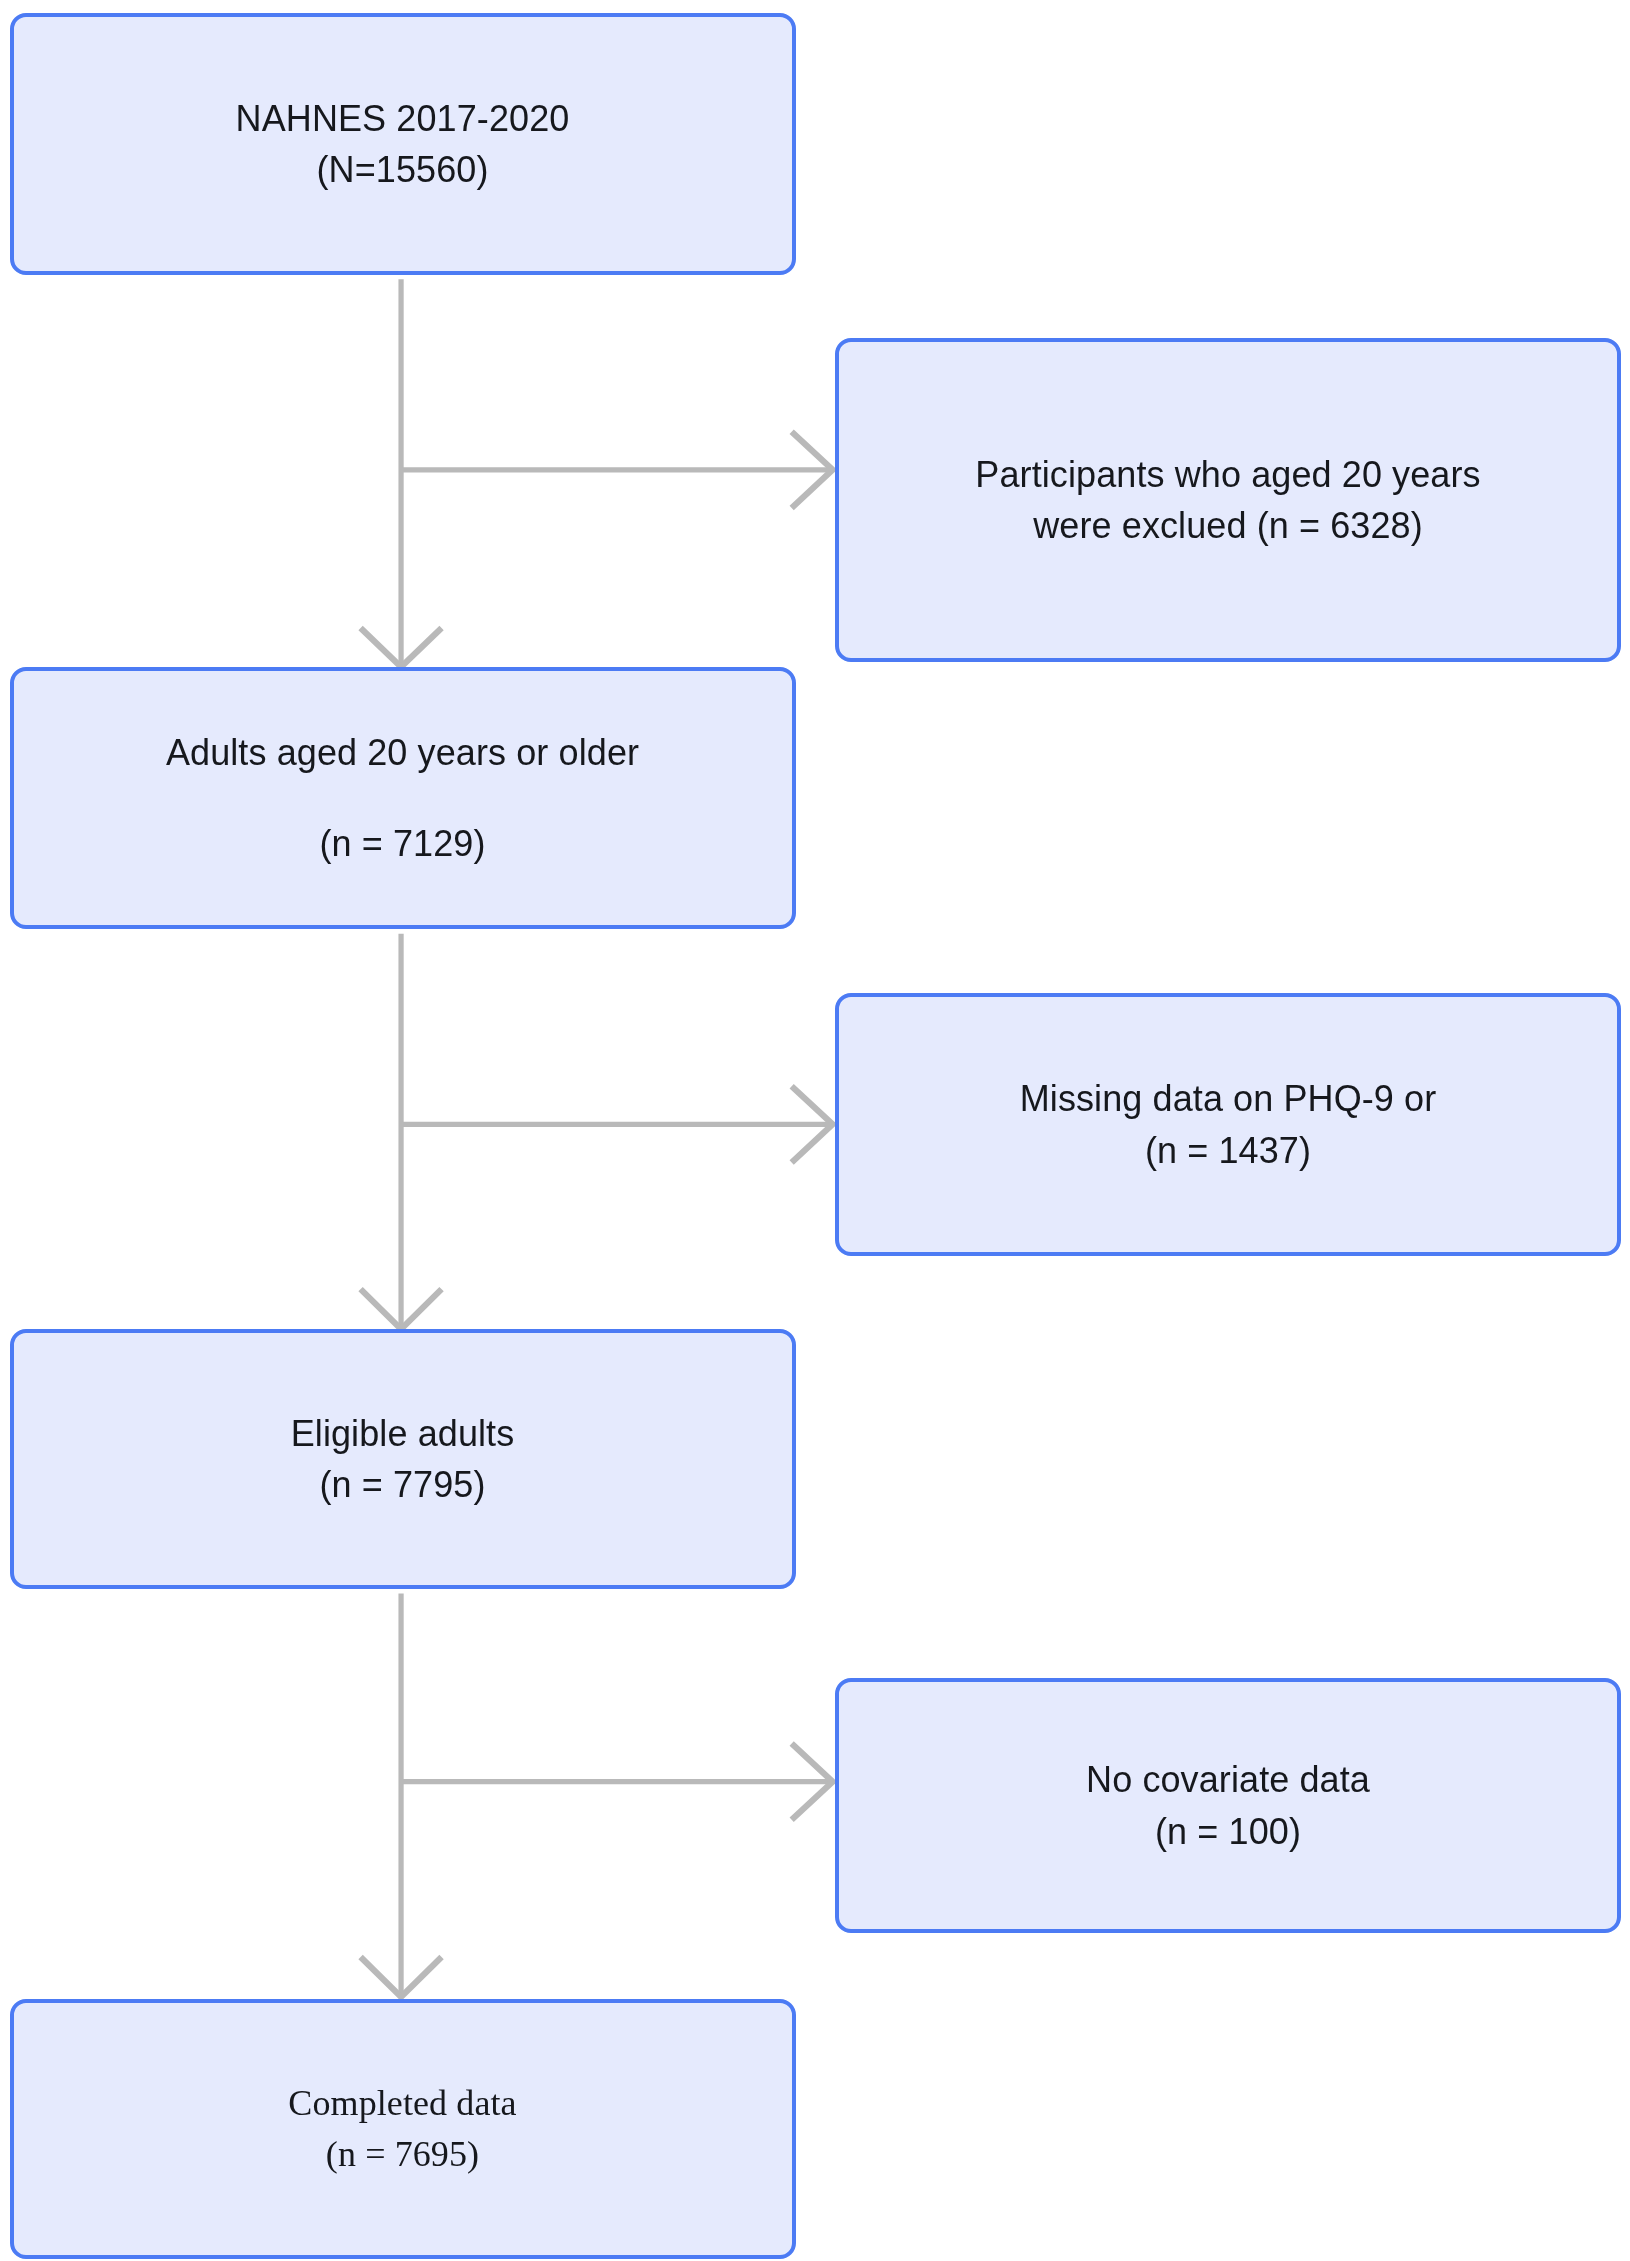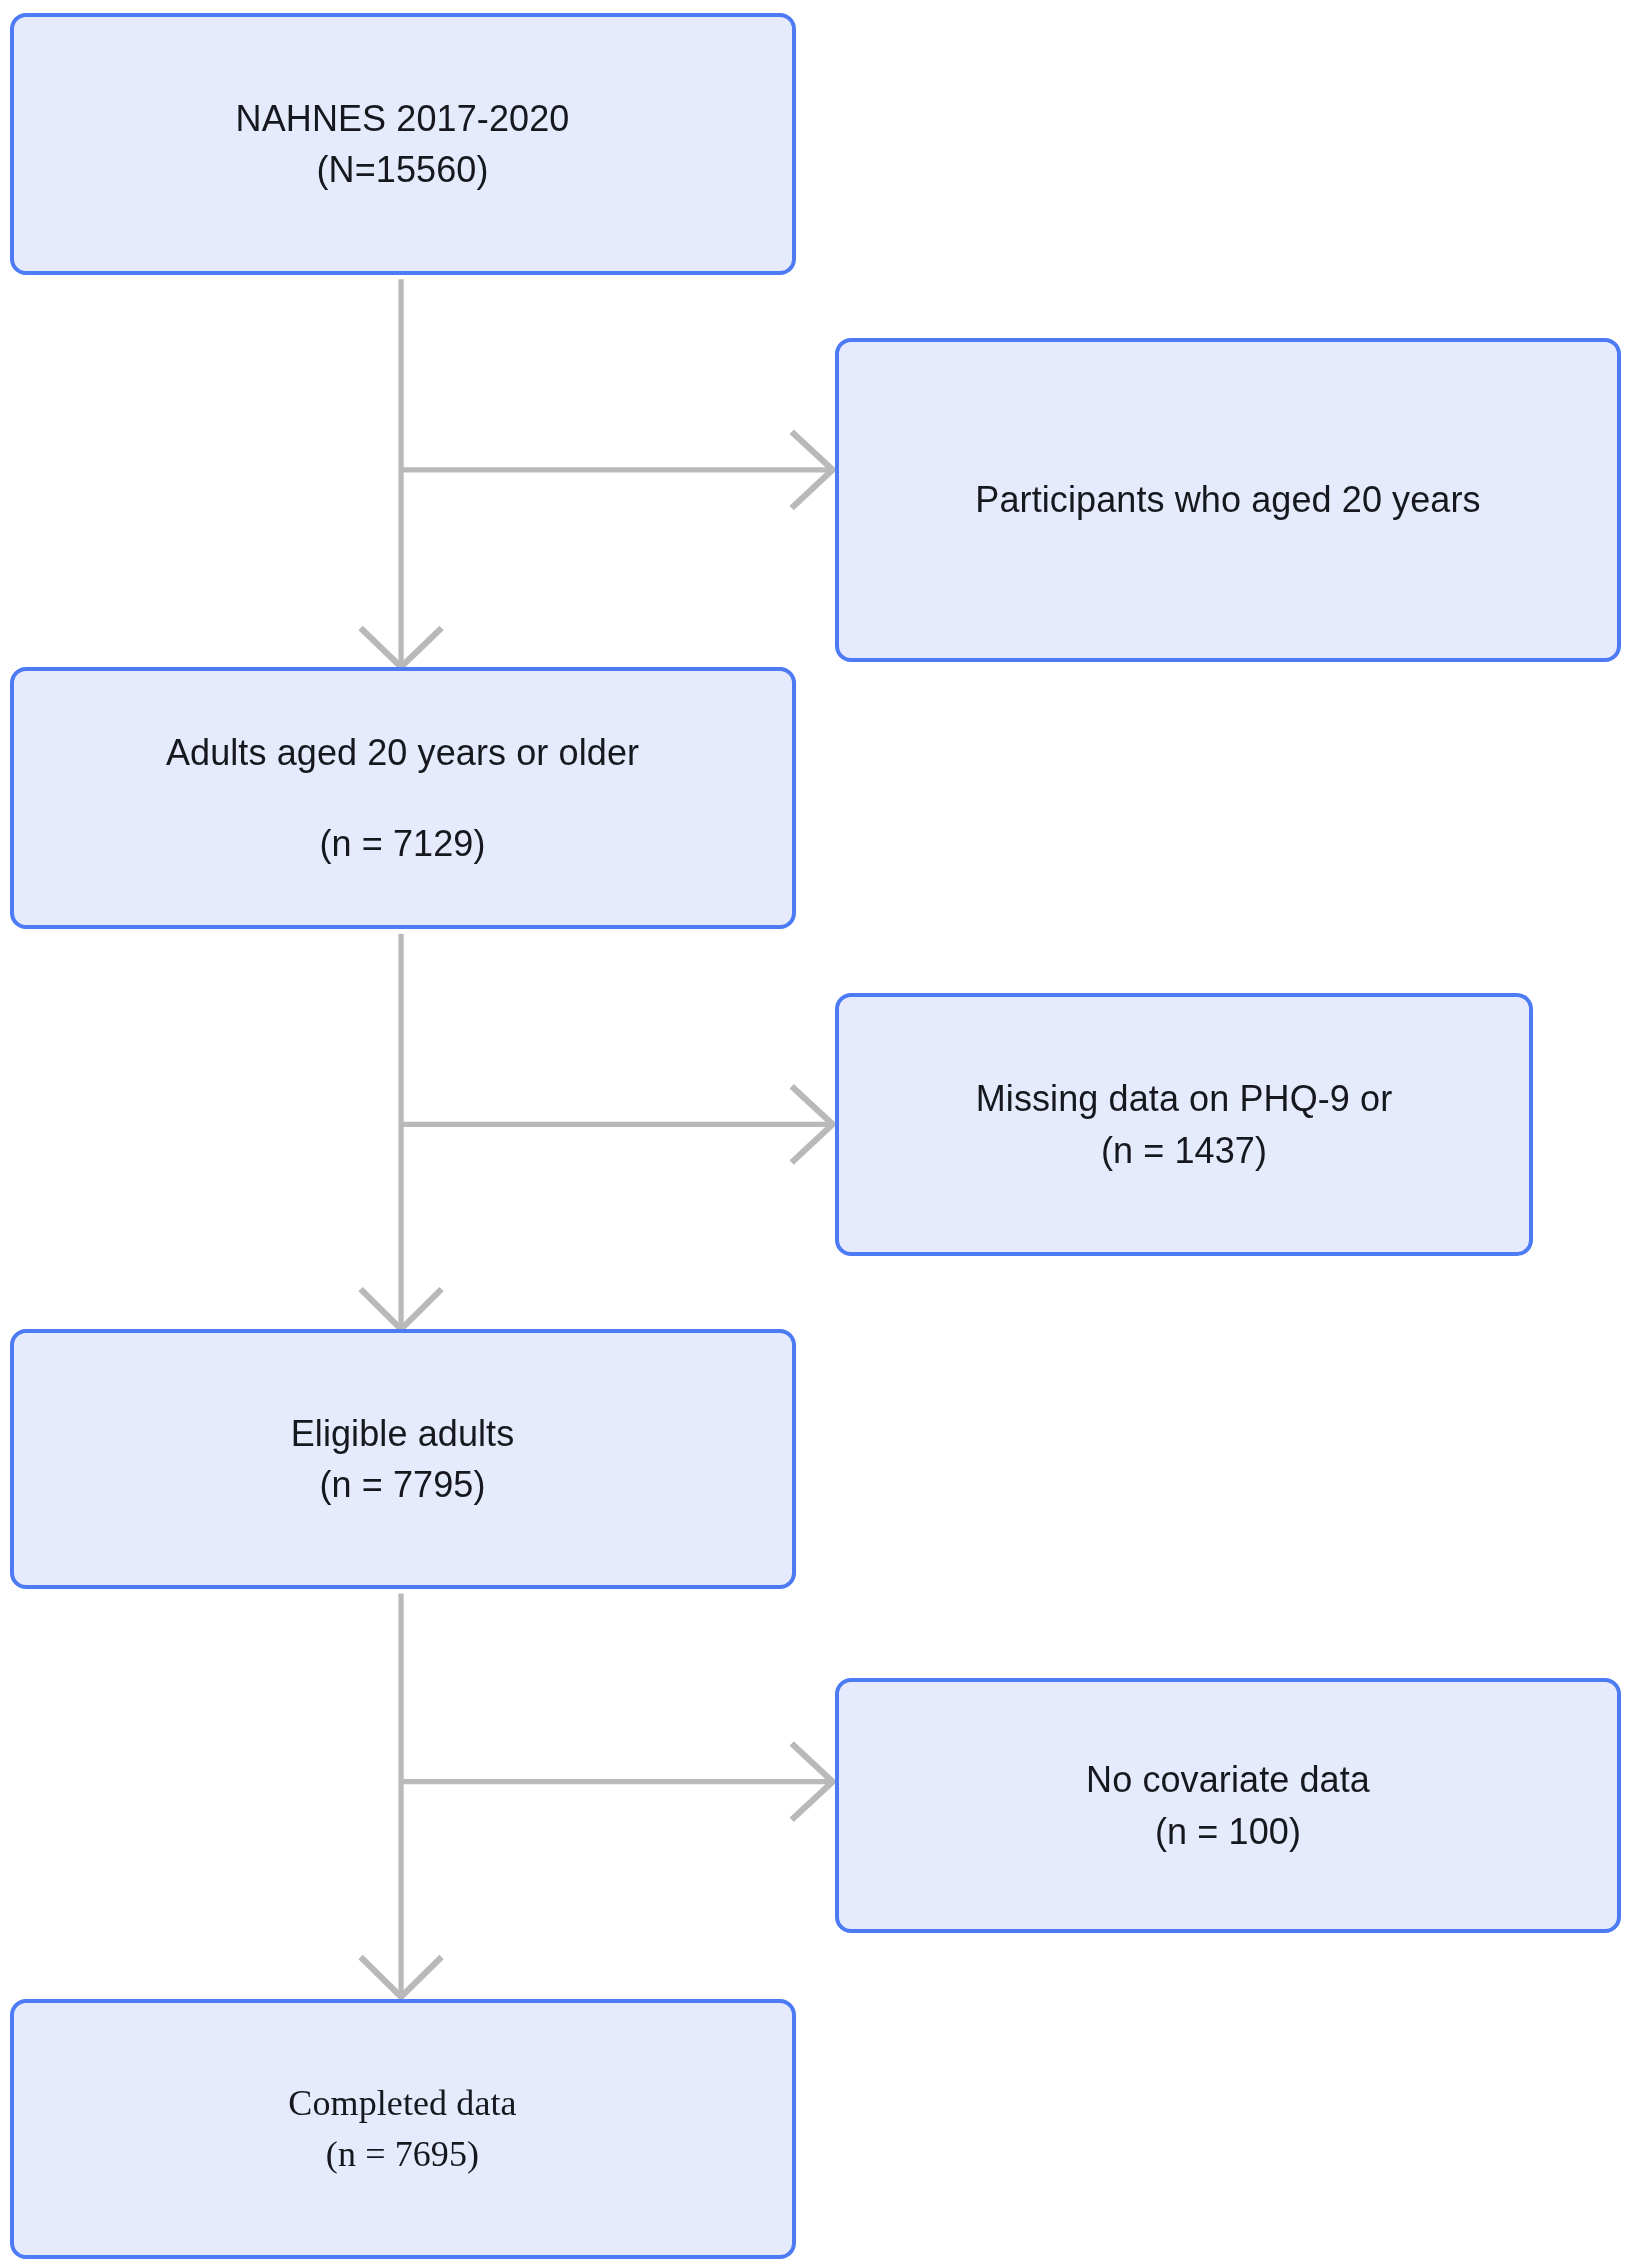--- a/index.html
+++ b/index.html
@@ -38,21 +38,21 @@
     display: block;
     white-space: pre;
   }
   
   #node-source      { left: 9.5px;  top: 13px;   width: 786px; height: 262px; }
   #node-adults      { left: 9.5px;  top: 667px; width: 786px; height: 262px; gap: 40px; }
   #node-eligible    { left: 9.5px;  top: 1329px; width: 786px; height: 260px; }
   #node-completed   { left: 9.5px;  top: 1999px; width: 786px; height: 260px; font-family: Liberation Serif, serif; }
   
   #node-excl-age        { left: 835px; top: 338px;  width: 786px; height: 324px; }
-  #node-excl-missing    { left: 835px; top: 993px; width: 698px; height: 263px; }
+  #node-excl-missing    { left: 835px; top: 993px; width: 786px; height: 263px; }
   #node-excl-covariate  { left: 835px; top: 1655px; width: 786px; height: 255px; margin-top: 23px; }
 
   .connector-layer {
     position: absolute;
     left: 0; top: 0;
     width: 1630px;
     height: 2261px;
     pointer-events: none;
   }
   .conn-line { stroke: #b9b9b9; stroke-width: 11; fill: none; }
@@ -112,20 +112,21 @@
     <span class="node-line">(n = 7795)</span>
   </div>
 
   <div class="node-box" id="node-completed">
     <span class="node-line">Completed data</span>
     <span class="node-line">(n = 7695)</span>
   </div>
 
   <div class="node-box" id="node-excl-age">
     <span class="node-line">Participants who aged 20 years</span>
+    <span class="node-line">were exclued (n = 6328)</span>
   </div>
 
   <div class="node-box" id="node-excl-missing">
     <span class="node-line">Missing data on PHQ-9 or</span>
     <span class="node-line">(n = 1437)</span>
   </div>
 
   <div class="node-box" id="node-excl-covariate">
     <span class="node-line">No covariate data</span>
     <span class="node-line">(n = 100)</span>

